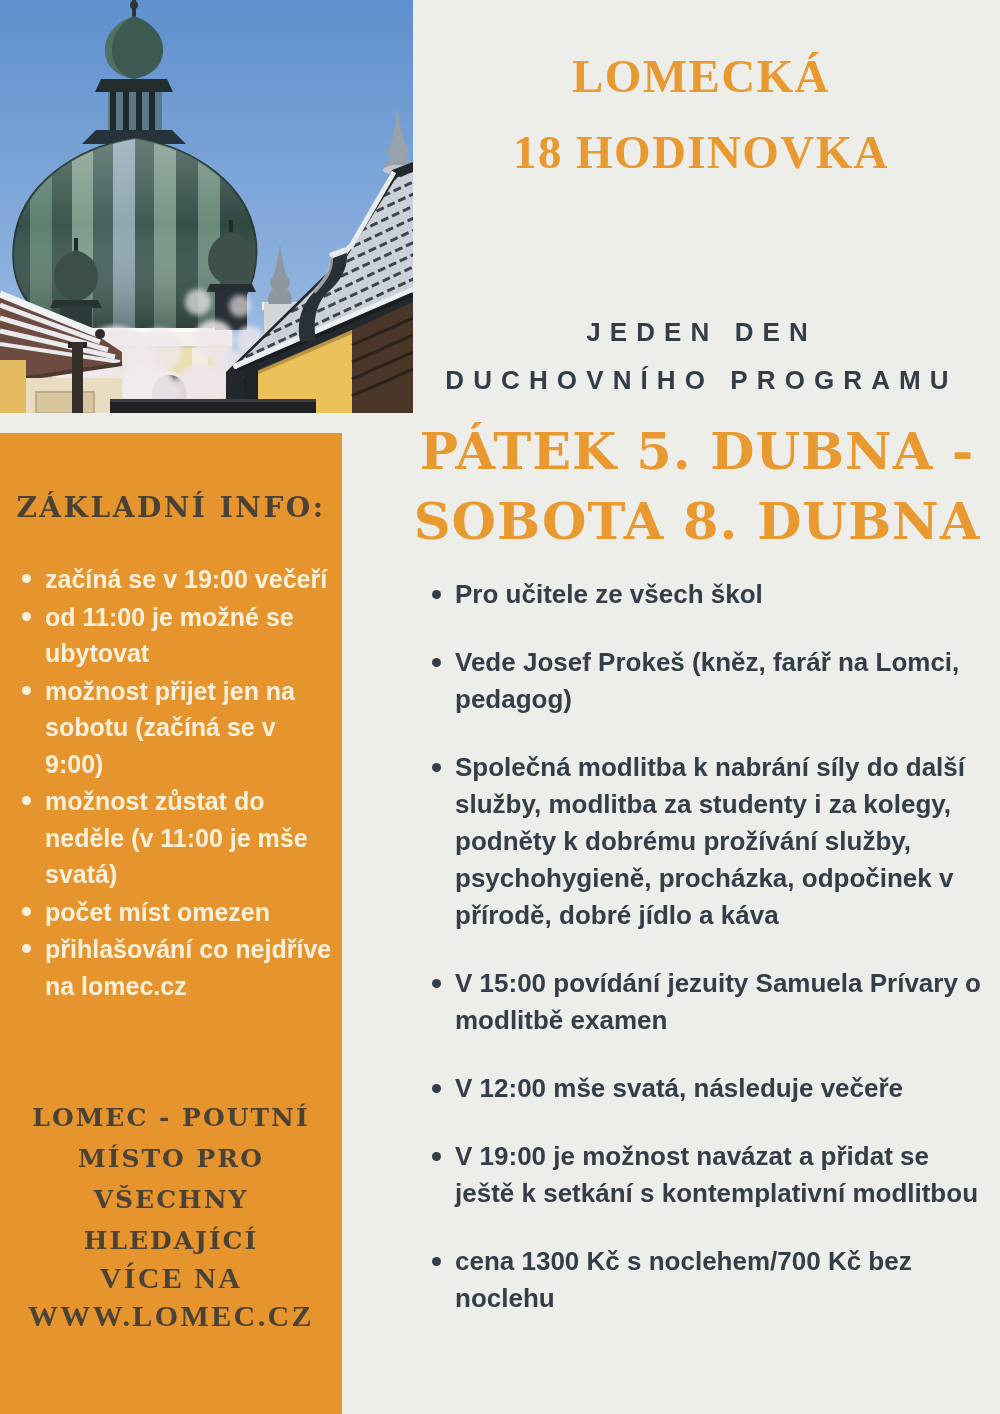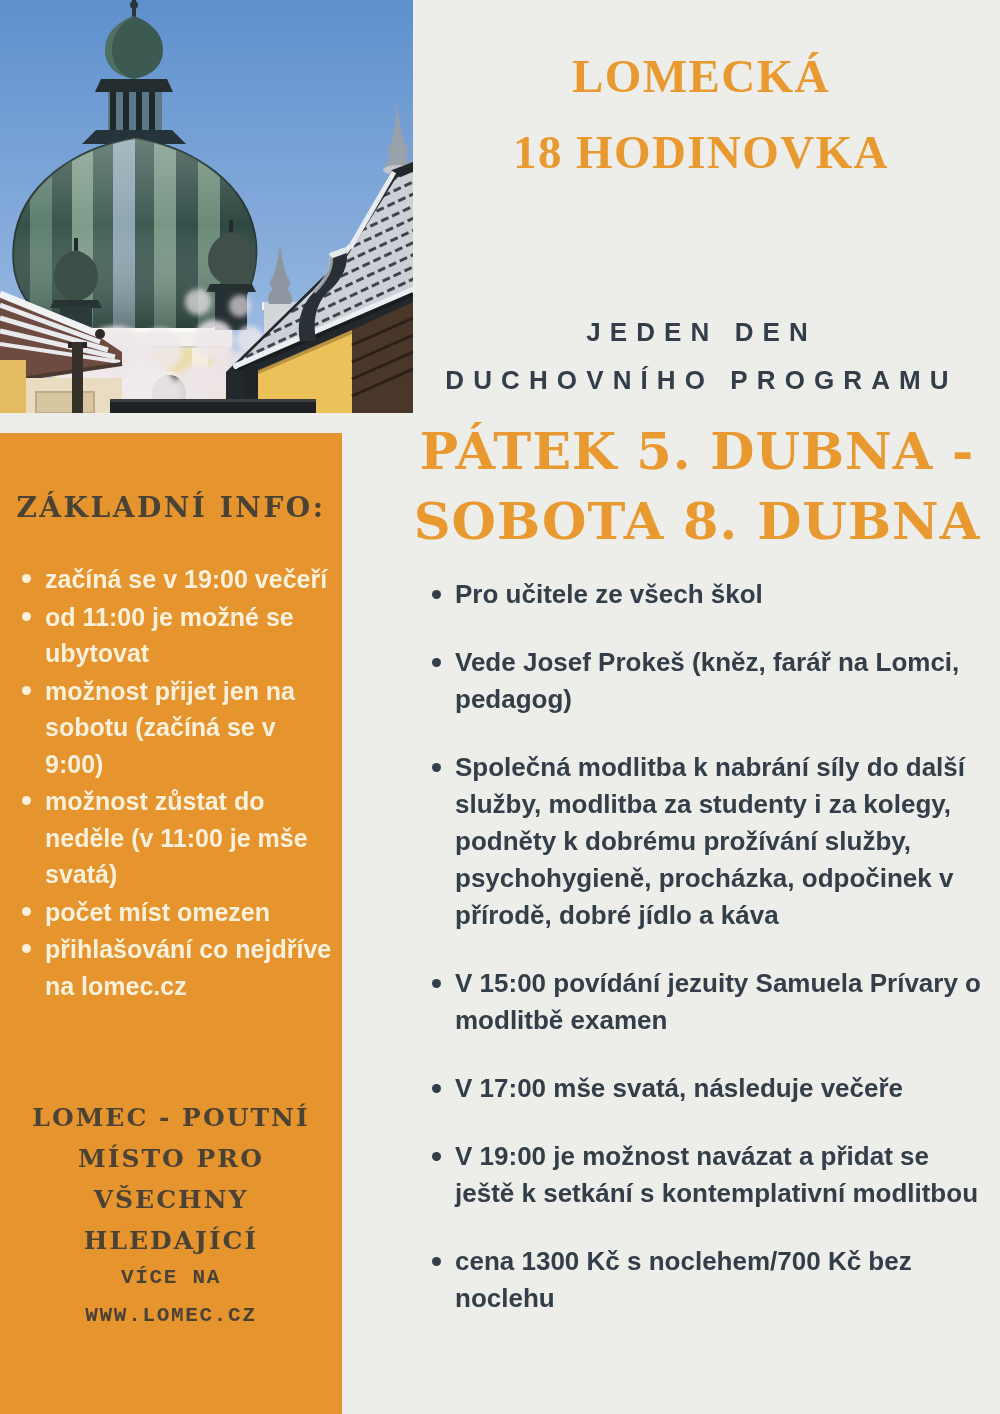--- a/index.html
+++ b/index.html
@@ -39,22 +39,22 @@
   .motto{
     position:absolute;top:664px;left:0;width:100%;
     text-align:center;
     font-family:"DejaVu Serif","Liberation Serif",serif;
     font-size:25px;font-weight:bold;letter-spacing:.08em;line-height:41px;
     color:var(--heading-brown,#4B4236);
   }
   .more{
     position:absolute;top:826px;left:0;width:100%;
     text-align:center;
-    font-family:Liberation Mono, monospace;
-    font-size:21px;font-weight:bold;letter-spacing:.08em;line-height:38px;
+    font-family:Liberation Serif, serif;
+    font-size:30px;font-weight:bold;letter-spacing:.08em;line-height:38px;
     color:var(--heading-brown,#4B4236);
   }
   
   .content{position:absolute;left:394px;top:0;width:606px;height:1414px;}
   .title{
     position:absolute;top:34px;left:0;width:100%;margin:4px;
     text-align:center;
     font-family:Liberation Serif, serif;
     font-size:47px;font-weight:bold;letter-spacing:.03em;line-height:76px;
     color:var(--title-orange,#E8992F);
@@ -285,17 +285,17 @@
   <h2 class="dates">
       <div>PÁTEK 5. DUBNA -</div>
       <div>SOBOTA 8. DUBNA</div>
     </h2>
 
   <ul class="program">
       <li>Pro učitele ze všech škol</li>
       <li>Vede Josef Prokeš (kněz, farář na Lomci, pedagog)</li>
       <li>Společná modlitba k nabrání síly do další služby, modlitba za studenty i za kolegy, podněty k dobrému prožívání služby, psychohygieně, procházka, odpočinek v přírodě, dobré jídlo a káva</li>
       <li>V 15:00 povídání jezuity Samuela Prívary o modlitbě examen</li>
-      <li>V 17:00 mše svatá, následuje večeře</li>
+      <li>V 12:00 mše svatá, následuje večeře</li>
       <li>V 19:00 je možnost navázat a přidat se ještě k setkání s kontemplativní modlitbou</li>
       <li>cena 1300 Kč s noclehem/700 Kč bez noclehu</li>
     </ul>
 </main>
 
 </body></html>

